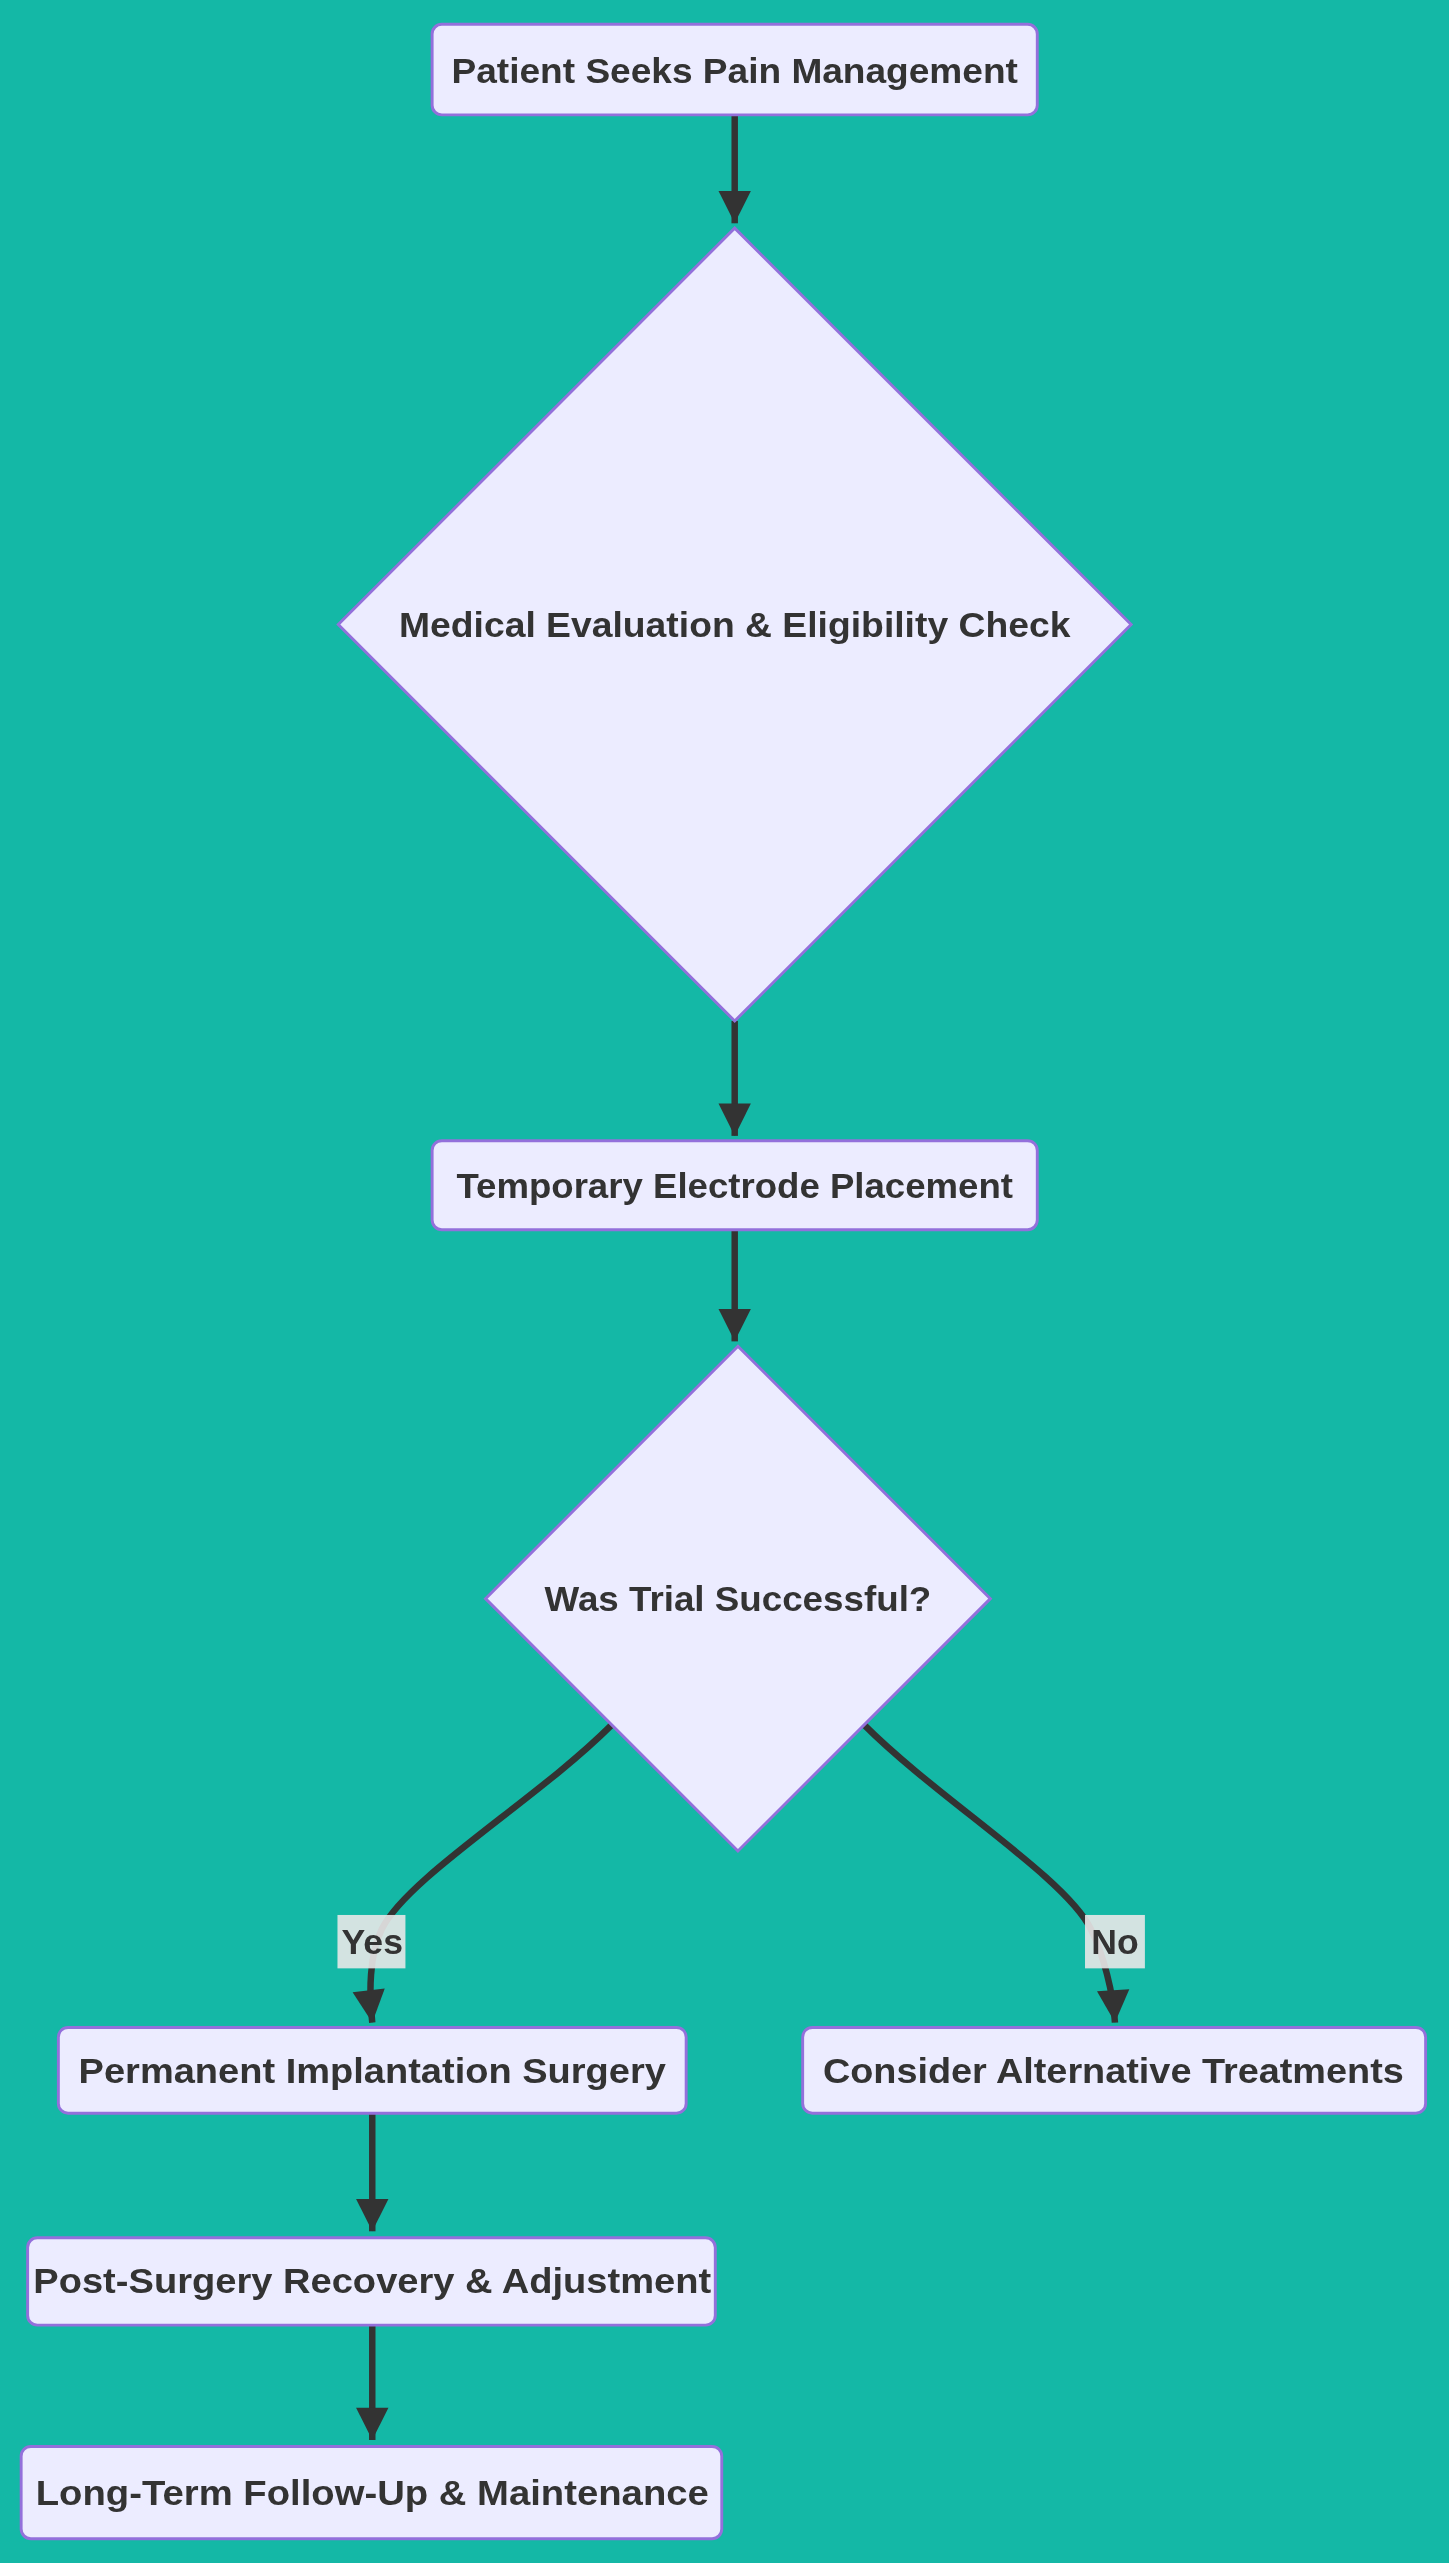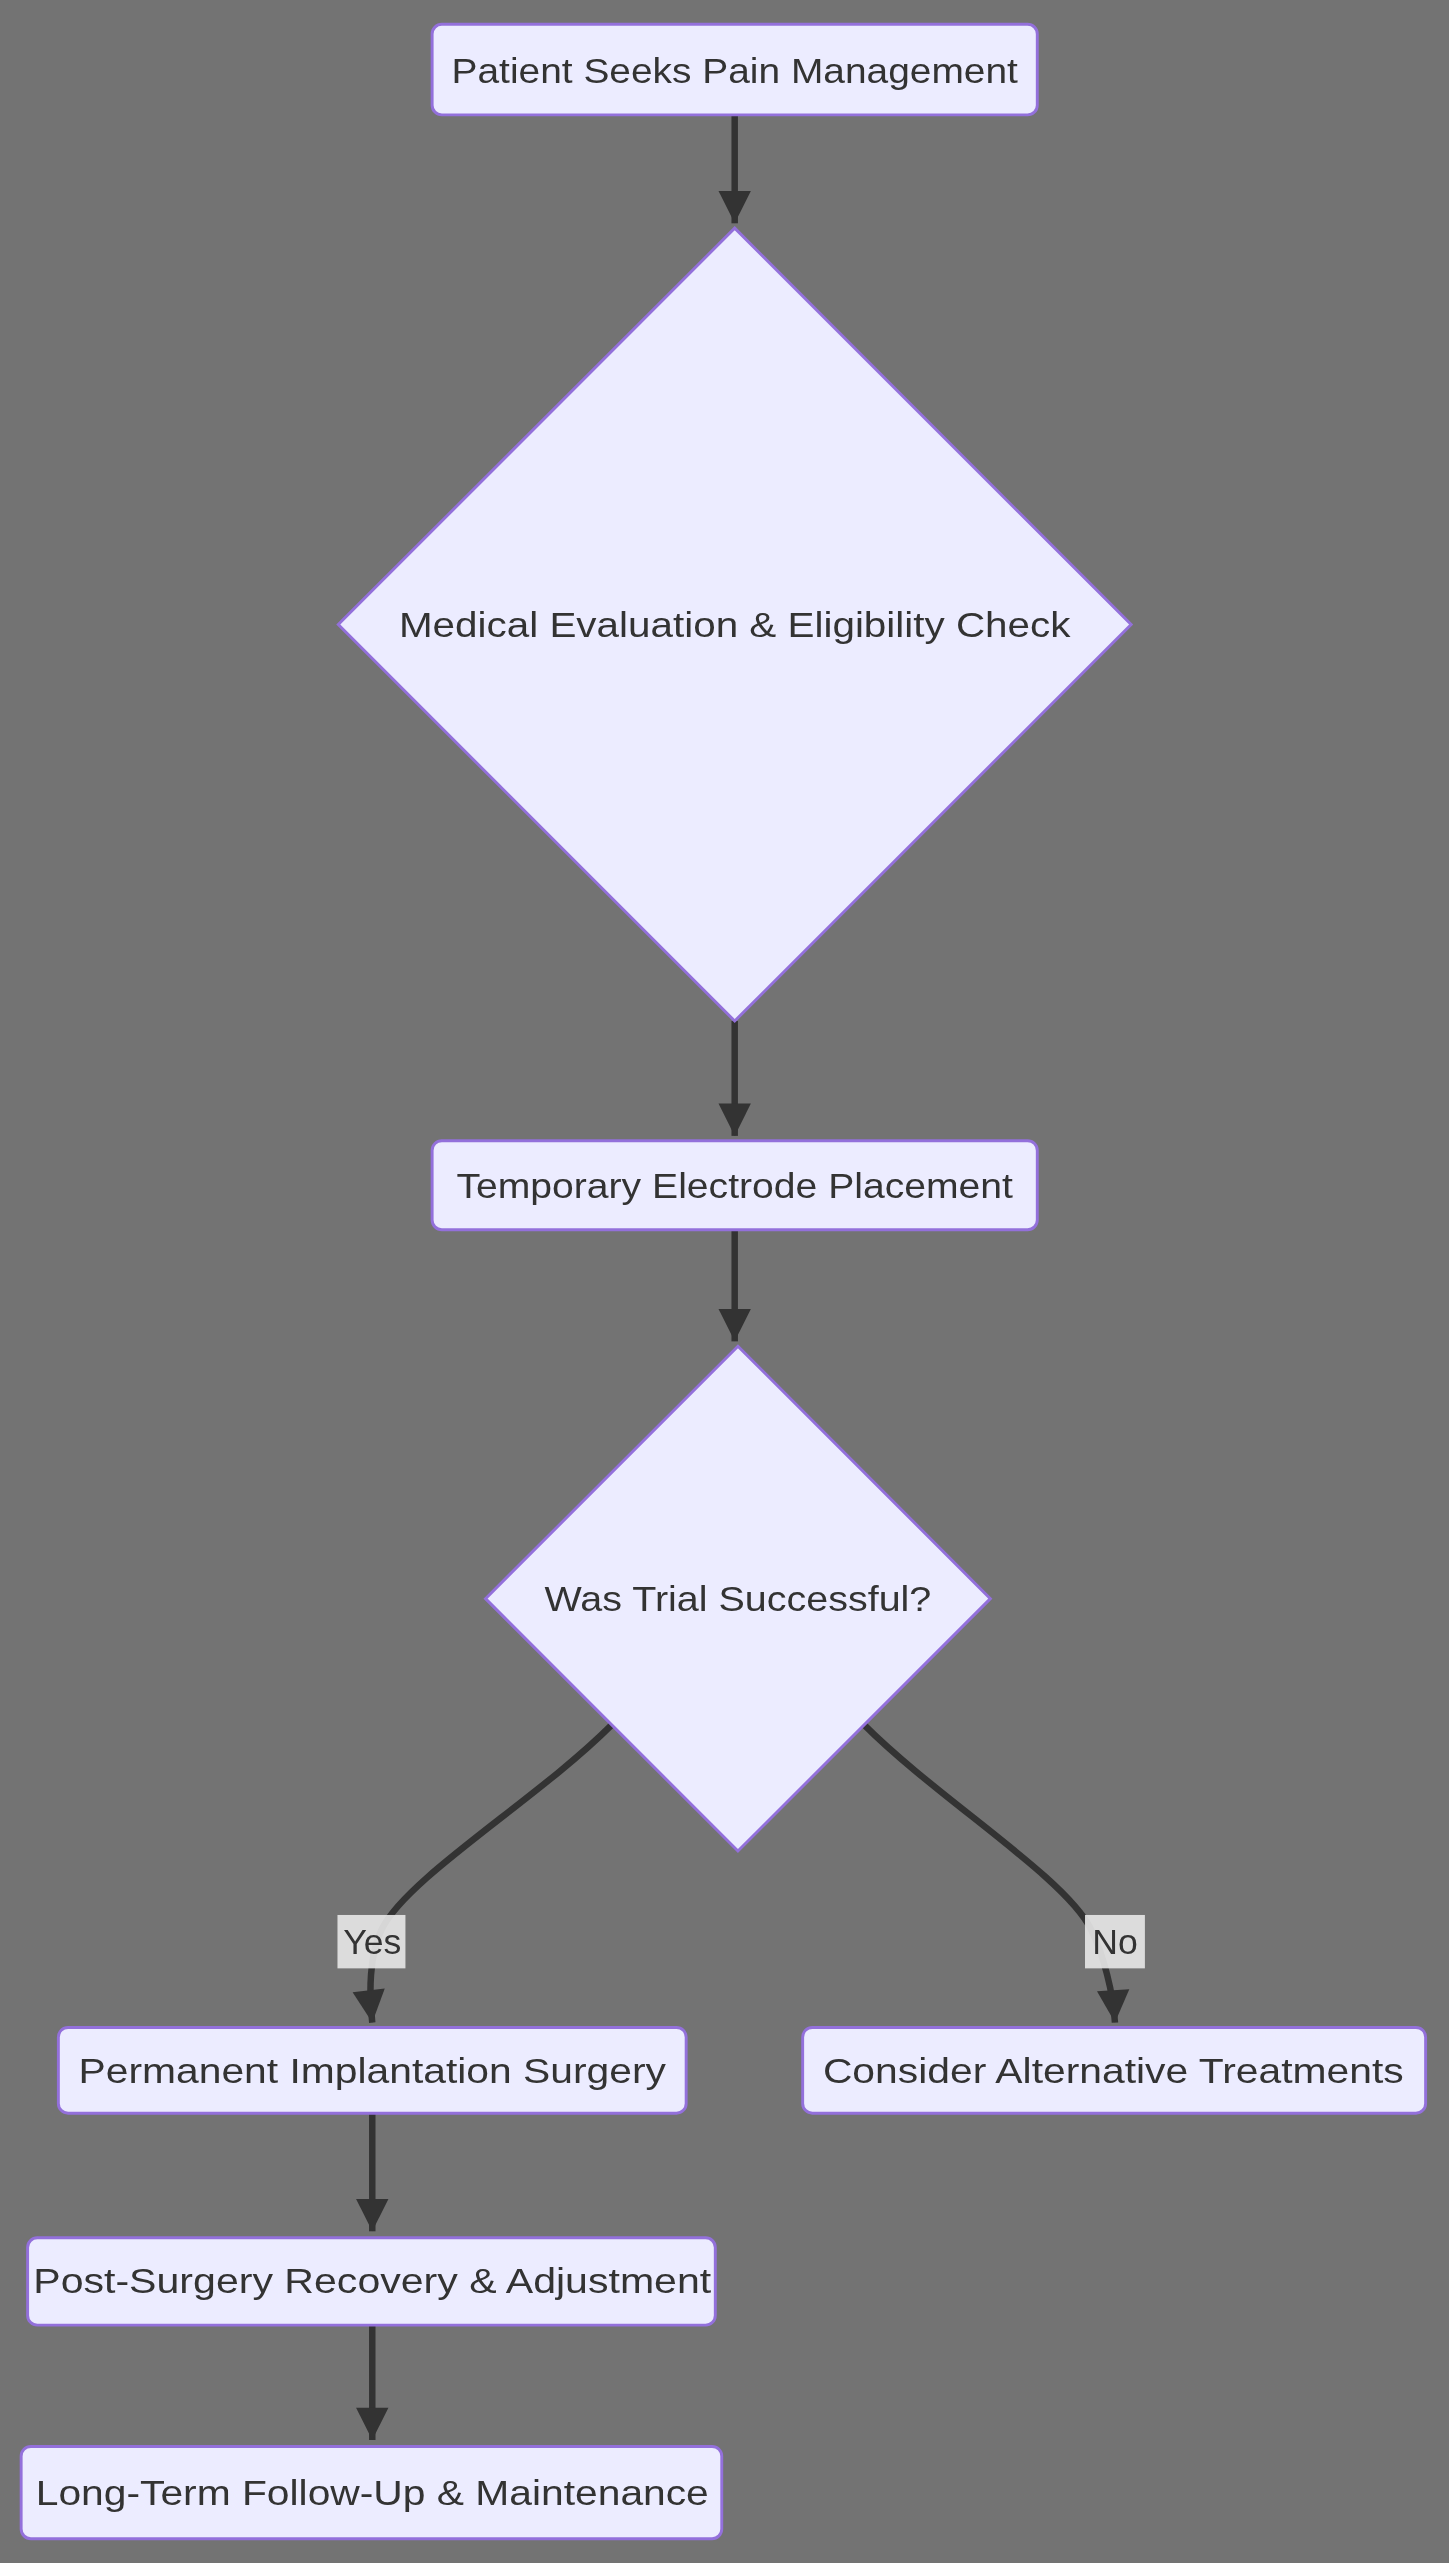--- a/index.html
+++ b/index.html
@@ -3,21 +3,22 @@
 <meta charset="utf-8">
 <style>
   html, body {
     margin: 0;
     padding: 0;
     background: #ffffff;
   }
   .canvas-wrap {
     width: 1450px;
     height: 2563px;
-    background: #737373;
+    background: #14b8a6;
+    font-weight: bold;
   }
   svg { display: block; }
   .node-shape {
     fill: #ECECFF;
     stroke: #9370DB;
     stroke-width: 1.8px;
   }
   .node-label, .edge-label-text {
     fill: #333333;
     font-family: "Liberation Sans", sans-serif;

